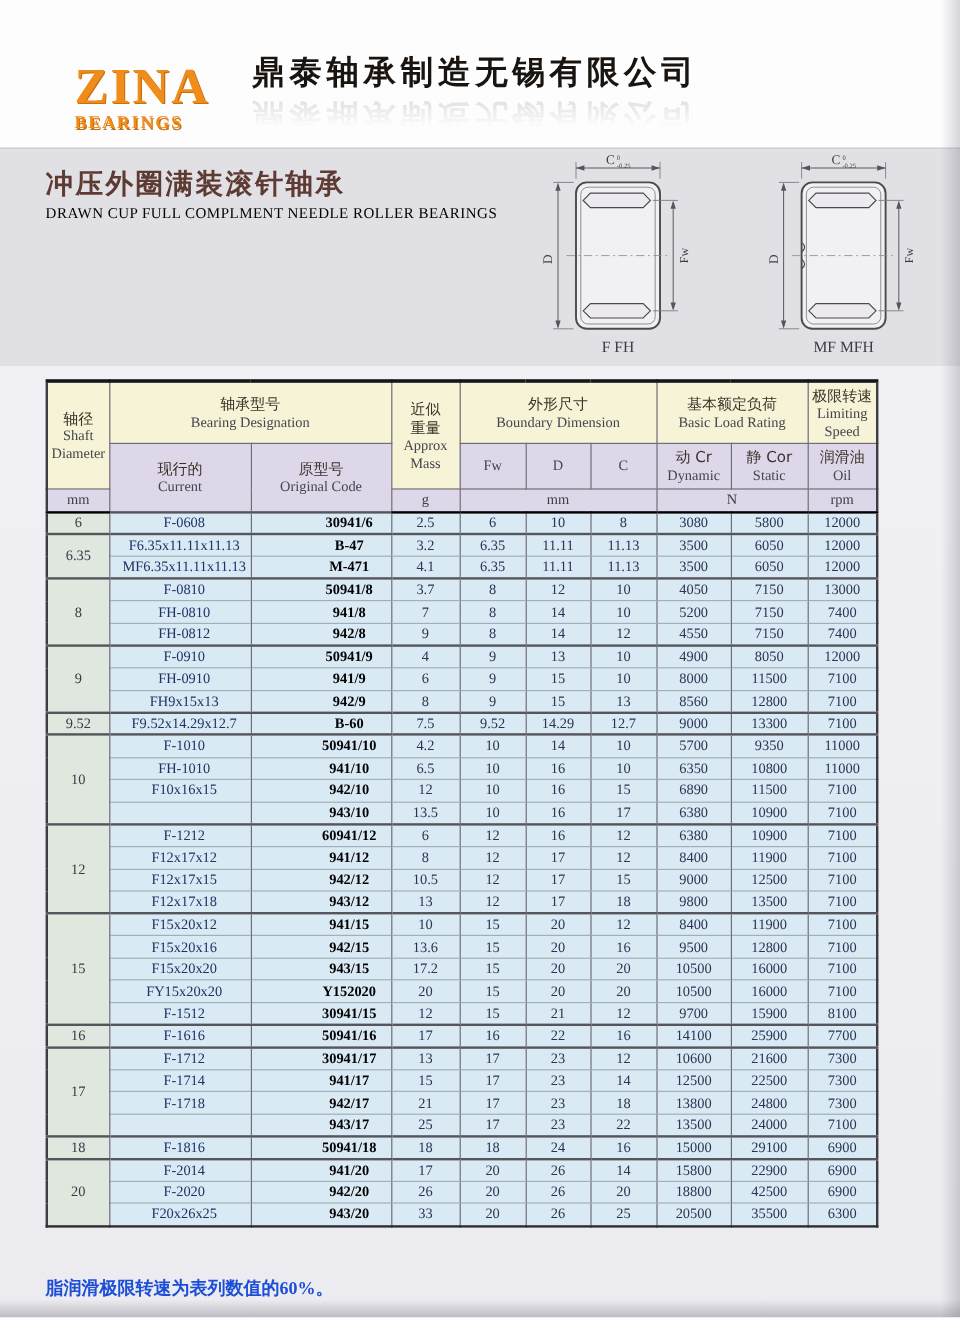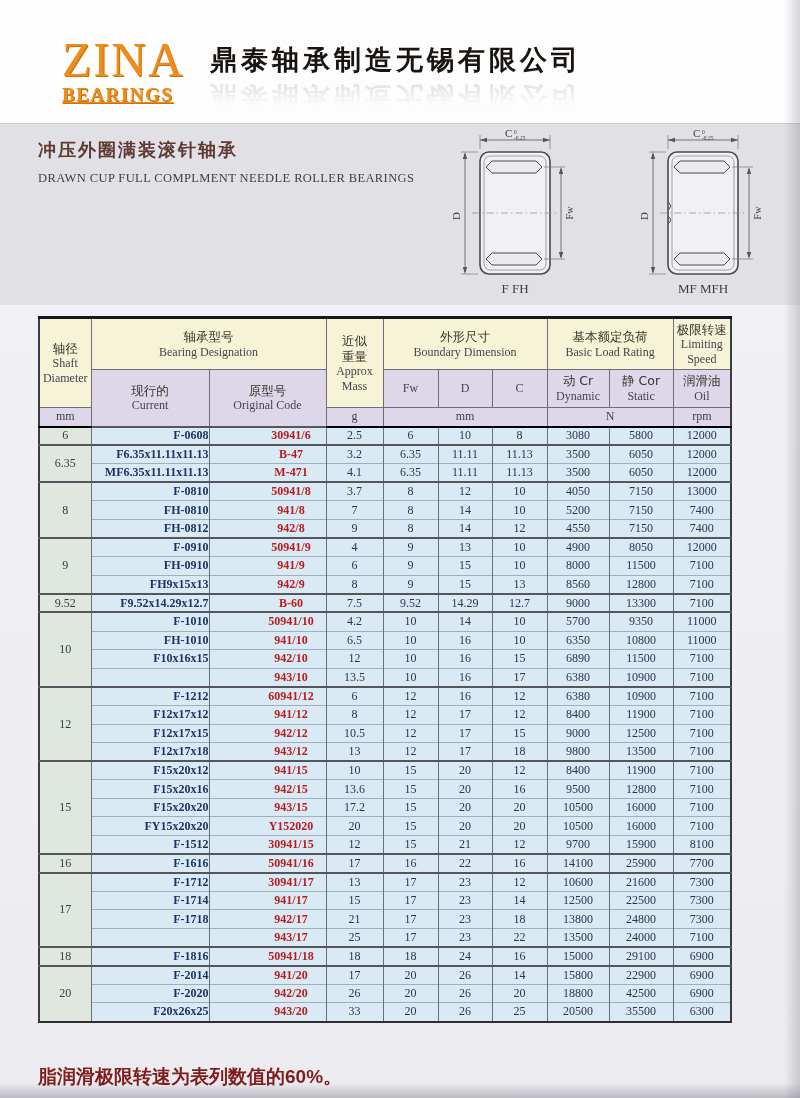--- a/index.html
+++ b/index.html
@@ -2,33 +2,33 @@
 <html><head>
 <meta charset="utf-8">
 <style>
   * { margin:0; padding:0; box-sizing:border-box; }
   body { font-family:"Liberation Serif", serif; background:#f4f3f6; }
   .page { position:relative; width:800px; height:1098px; background:#fcfcfd; overflow:hidden; }
 
   
   .header-area { position:absolute; left:0; top:0; width:800px; height:123px; background:#fdfdfe; }
   .logo { position:absolute; left:62px; top:36px; color:#ef8c1a; }
-  .logo-zina { font-size:48px; font-weight:normal; letter-spacing:2px; line-height:1; text-shadow:1px 1px 0 #c96f0d; }
-  .logo-bearings { font-size:19px; font-weight:bold; letter-spacing:1.5px; line-height:1.2; text-shadow:1px 1px 0 #c96f0d;text-decoration:underline; }
+  .logo-zina { font-size:42px; font-weight:bold; letter-spacing:2px; line-height:1; text-shadow:1px 1px 0 #c96f0d;margin-top:16px; }
+  .logo-bearings { font-size:15px; font-weight:bold; letter-spacing:1.5px; line-height:1.2; text-shadow:1px 1px 0 #c96f0d; }
   .company { position:absolute; left:210px; top:42px; width:420px; }
   .company-name { font-family:"DejaVu Sans", sans-serif; font-size:27px; font-weight:bold; color:#19140f; letter-spacing:4px; white-space:nowrap; }
   .company-reflection { font-family:"DejaVu Sans", sans-serif; font-size:27px; font-weight:bold; letter-spacing:4px; white-space:nowrap;
     transform:scaleY(-1); color:#9a979c; opacity:.38; margin-top:1px;
     -webkit-mask-image:linear-gradient(to top, rgba(0,0,0,.9), transparent 75%);
     mask-image:linear-gradient(to top, rgba(0,0,0,.9), transparent 75%); }
 
   
   .title-band { position:absolute; left:0; top:123px; width:800px; height:182px; background:#e1e0e5; border-top:1px solid #cbcad1; }
-  .page-title-zh { position:absolute; left:38px; top:14px; font-family:"DejaVu Sans", sans-serif; font-size:18px; font-weight:bold; color:#5d3a32; letter-spacing:2px; }
-  .page-title-en { position:absolute; left:38px; top:47px; font-size:12.5px; color:#404040; letter-spacing:.4px; }
+  .page-title-zh { position:absolute; left:38px; top:14px; font-family:"DejaVu Sans", sans-serif; font-size:23px; font-weight:bold; color:#5d3a32; letter-spacing:2px; }
+  .page-title-en { position:absolute; left:38px; top:47px; font-size:12.5px; color:#000000; letter-spacing:.4px; }
   .diagram { position:absolute; top:4px; }
   .diagram.d1 { left:452px; }
   .diagram.d2 { left:640px; }
 
   
   .lower-bg { position:absolute; left:0; top:305px; width:800px; height:793px; background:linear-gradient(#f1f0f4, #ecebef); }
 
   
   .table-wrap { position:absolute; left:38px; top:316px; width:694px; }
   table.bearings { border-collapse:collapse; table-layout:fixed; width:692px;
@@ -40,25 +40,25 @@
   .zh { display:block; font-family:"DejaVu Sans", sans-serif; font-size:12.5px; line-height:1.25; color:#3a332a; }
   .en { display:block; font-size:12px; line-height:1.2; color:#43464e; }
   .unit { font-size:12px; color:#3a3f46; }
   thead tr.units th { height:19px; border-bottom:2px solid #000000; }
   thead tr.r1 th { height:52px; }
   thead tr.r2 th { height:38px; }
   tbody td { height:18.6px; font-size:12px; text-align:center; color:#2b3352;
     background:#d9eaf5; border-left:1px solid #6e6e76; border-right:1px solid #6e6e76;
     border-top:1px solid #9fb0ba; }
   tbody td.c-shaft { background:#dfe7de; color:#343c46; }
-  tbody td.c-cur { text-align:right; padding-left:7px; font-weight:bold; color:#1e3264; }
-  tbody td.c-orig { font-weight:bold; color:#b91c1c;padding-left:47px; }
+  tbody td.c-cur { text-align:center; padding-left:7px; font-weight:normal; color:#1e3264; }
+  tbody td.c-orig { font-weight:bold; color:#000000;padding-left:47px; }
   tbody tr.group-start td { border-top:2px solid #55555c; }
 
-  .footer-note { position:absolute; left:38px; top:1064px; font-family:Liberation Sans, sans-serif; font-size:19px; font-weight:bold; color:#7f1d1d; }
+  .footer-note { position:absolute; left:38px; top:1064px; font-family:Liberation Serif, serif; font-size:15px; font-weight:bold; color:#1d4ed8; }
 
   
   .edge-right { position:absolute; right:0; top:0; width:16px; height:1098px; background:linear-gradient(to right, rgba(110,108,120,0), rgba(110,108,120,.28)); pointer-events:none; }
   .edge-bottom { position:absolute; left:0; bottom:0; width:800px; height:15px; background:linear-gradient(to bottom, rgba(100,98,110,0), rgba(100,98,110,.35)); pointer-events:none; }
 
   svg text { font-family:"Liberation Serif", serif; fill:#3c3c42; }
 </style>
 </head>
 <body>
 

